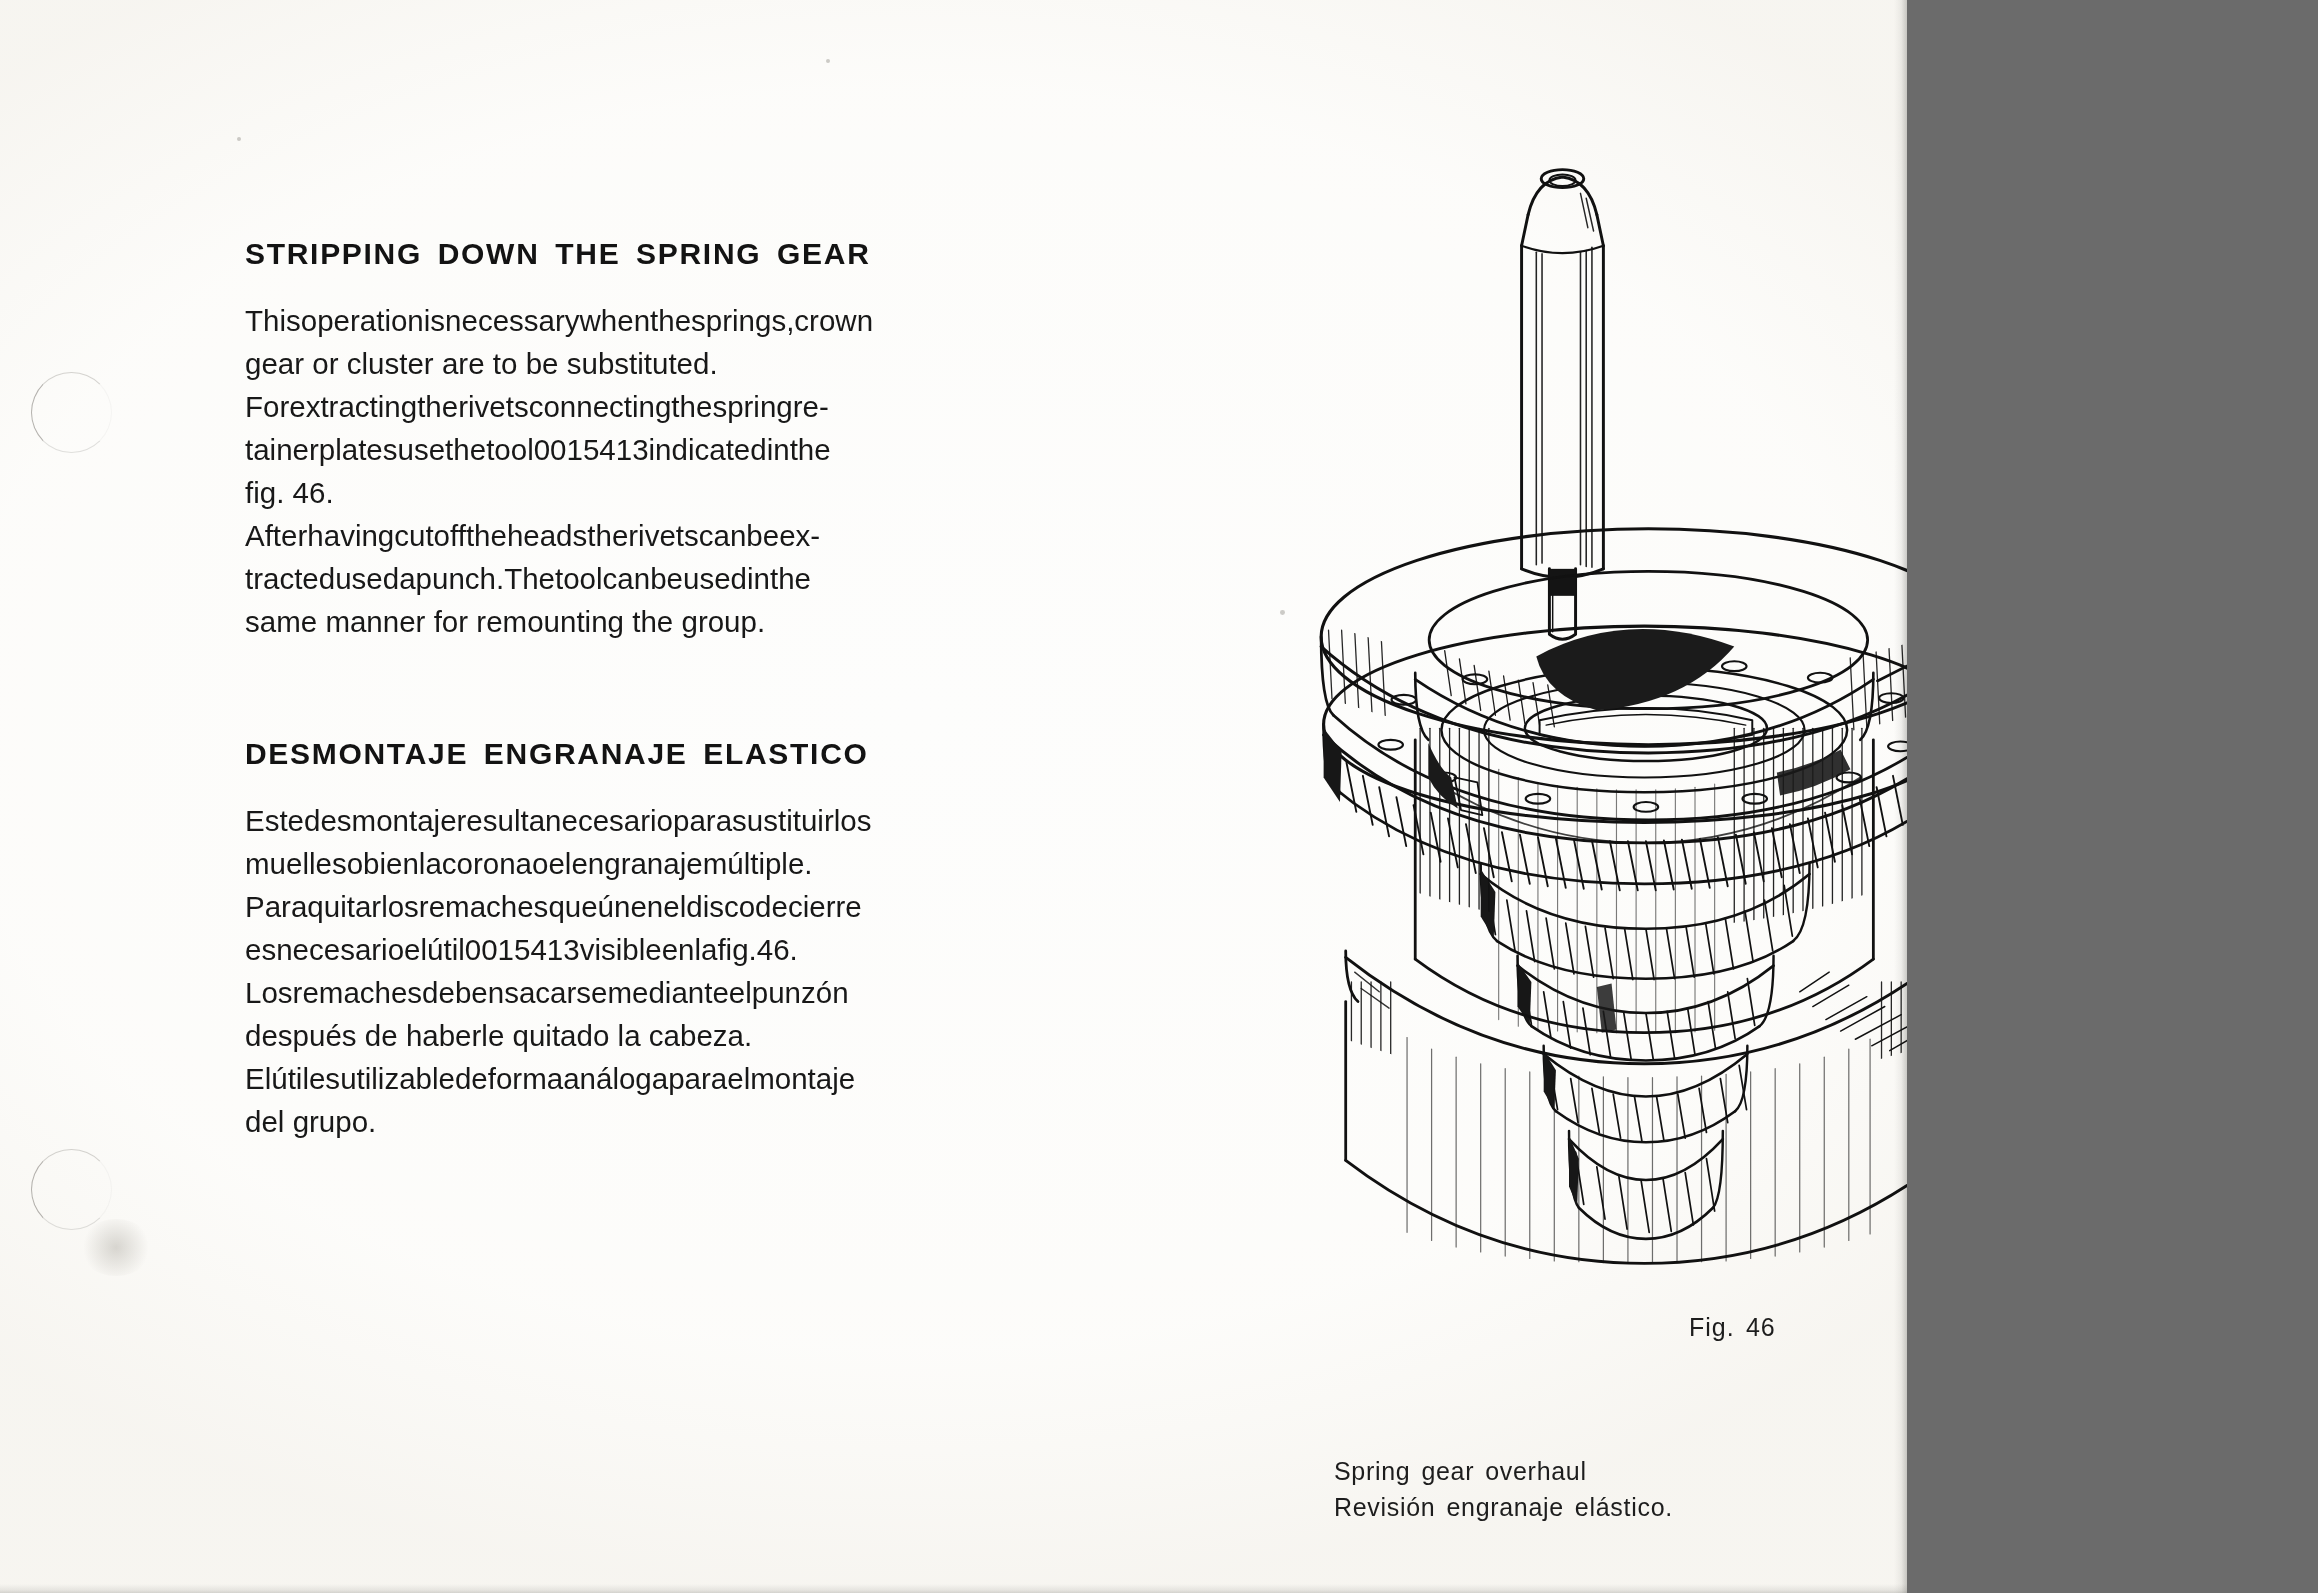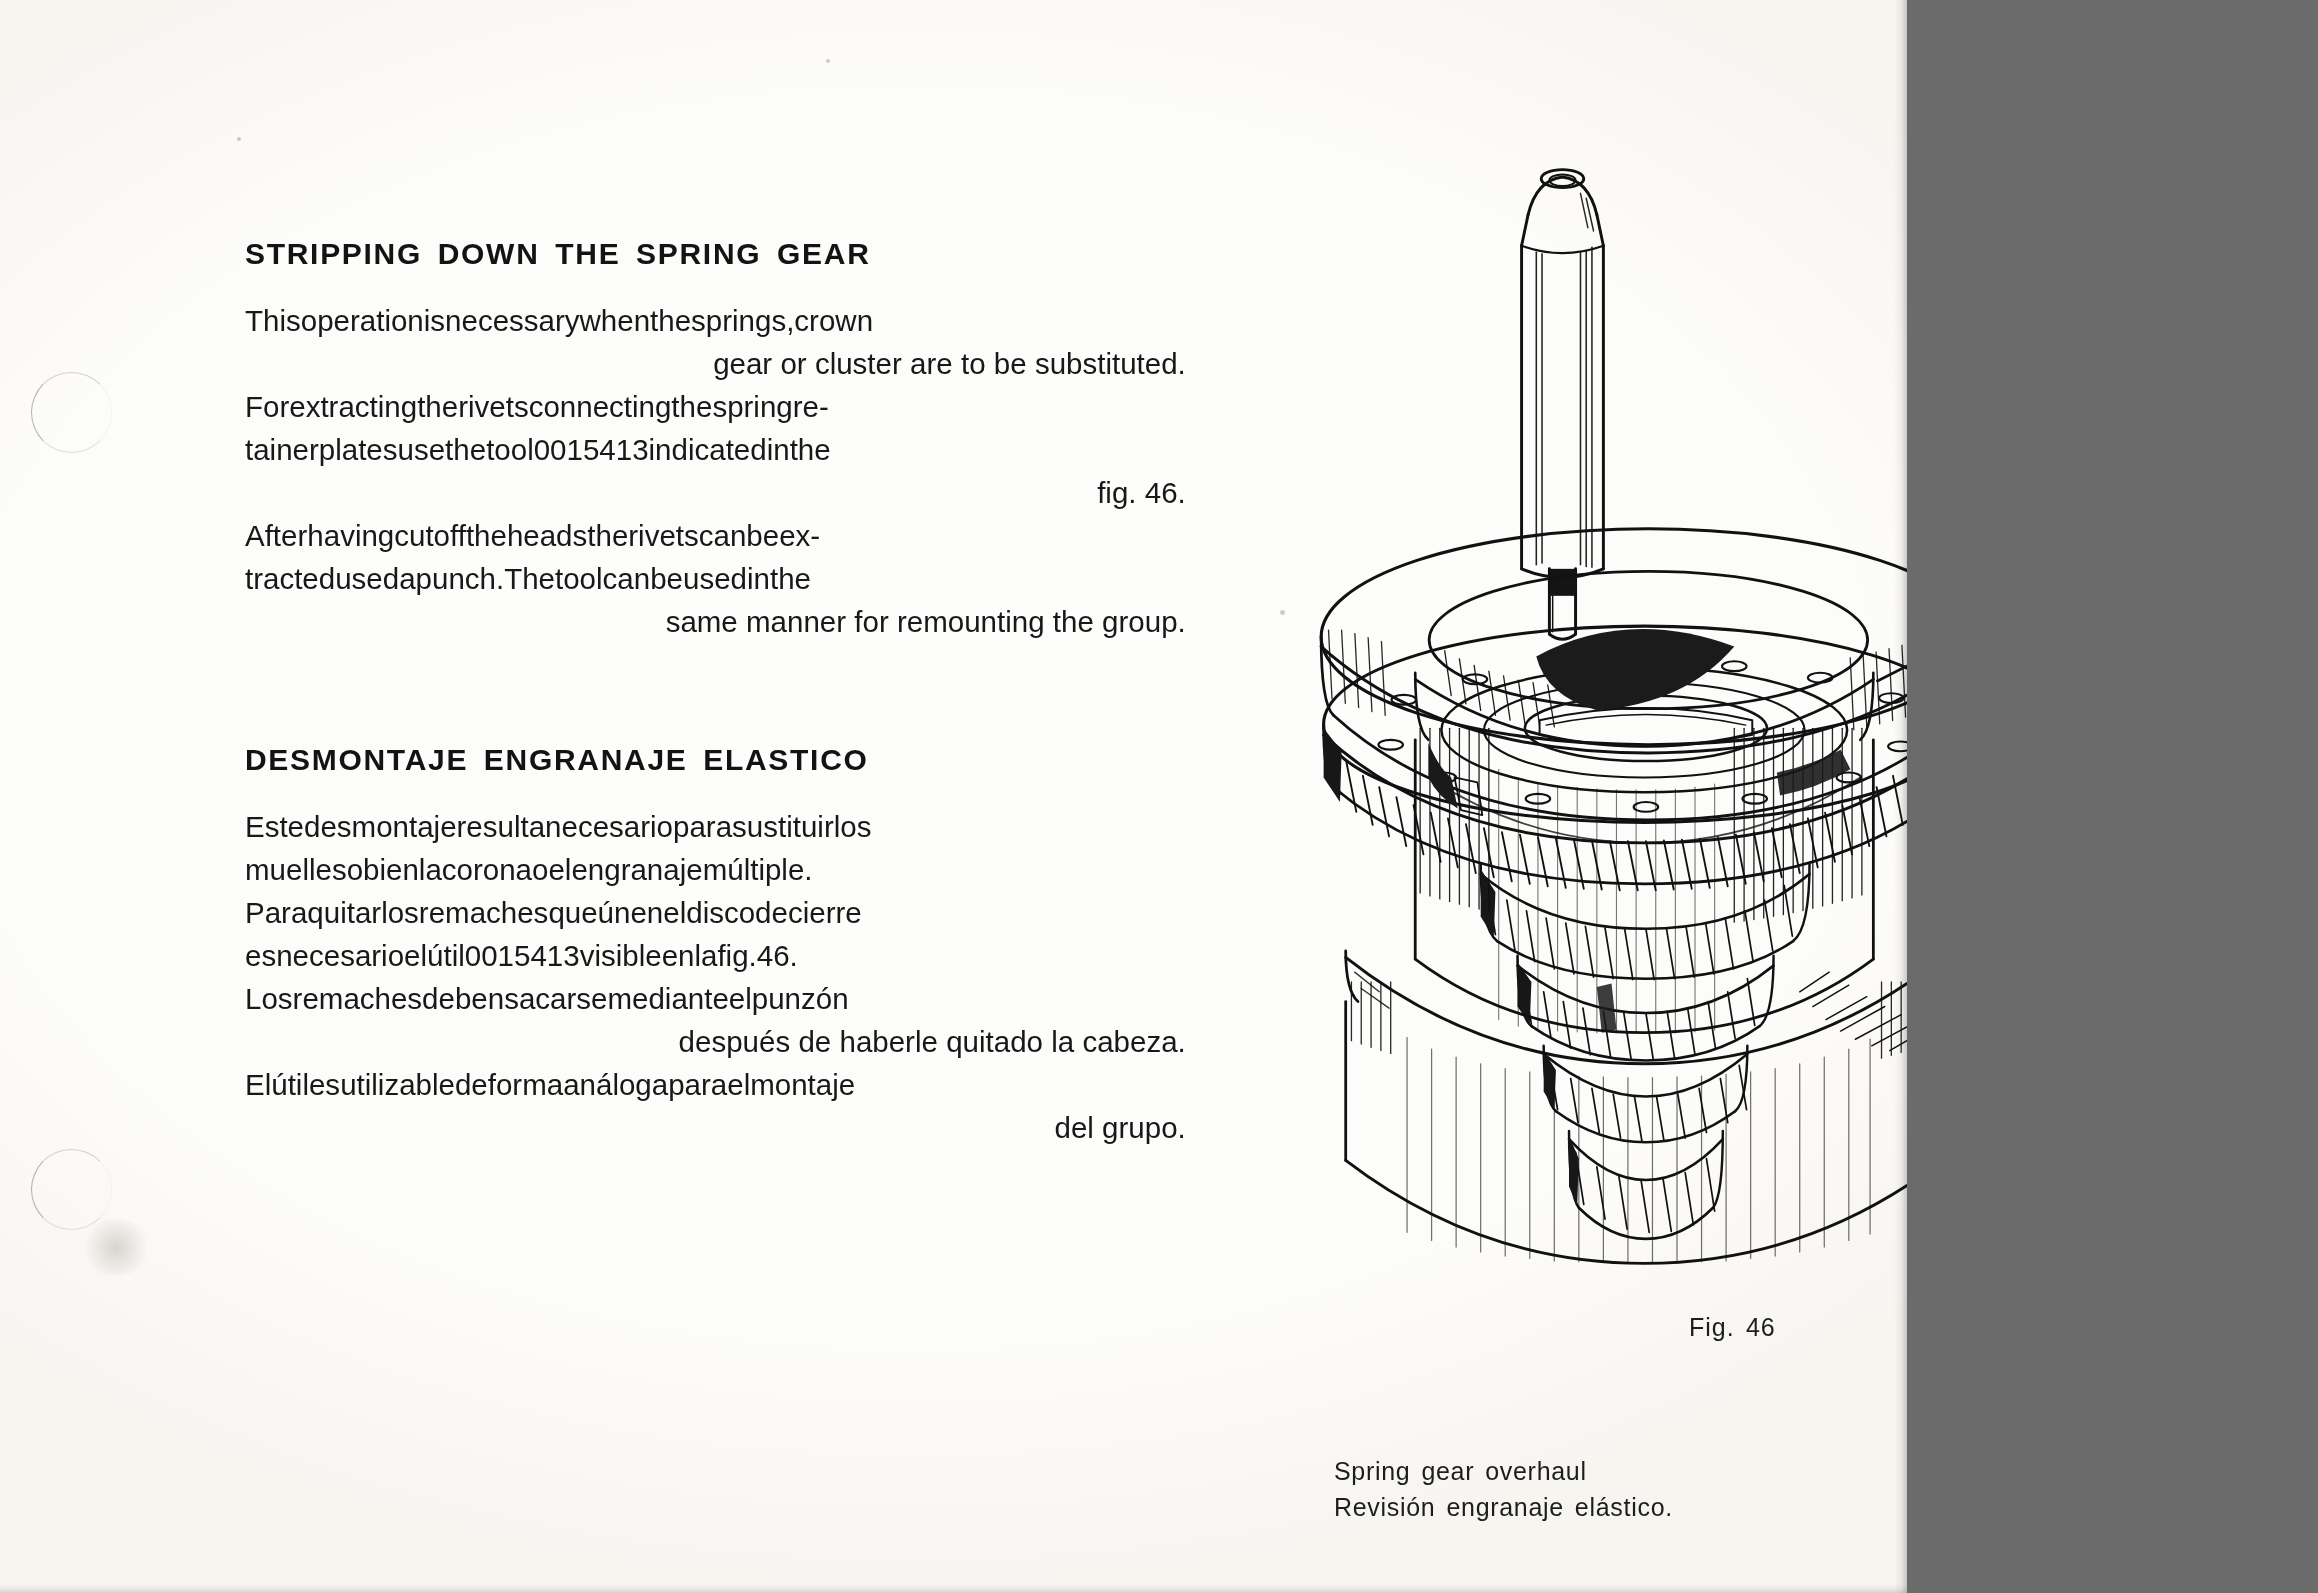--- a/index.html
+++ b/index.html
@@ -74,41 +74,41 @@
     width: 949px;
   }
   .sec-head {
     font-weight: bold;
     font-size: 30px;
     letter-spacing: 1.7px;
     word-spacing: 5.7px;
     color: #131313;
     white-space: nowrap;
   }
-  .sec-head.second { margin-top: 8px; }
+  .sec-head.second { margin-top: 2px; }
 
   .body-block {
     margin-top: 28px;
     font-size: 29.5px;
     line-height: 43px;
     color: #181818;
     font-weight: 350;
   }
   .para {
     text-align: justify;
     margin: 0;
   }
   .para + .para { margin-top: 0px; }
   
   .jline {
     display: flex;
     justify-content: flex-start;
     white-space: pre;
   }
-  .jline.ragged { justify-content: flex-end; }
+  .jline.ragged { justify-content: flex-start; }
   .jline.ragged > span { margin-right: 0.28em; }
 
   .gap-between-sections { height: 92px; }
 
   
   .figure {
     position: absolute;
     left: 1276px;
     top: 123px;
     width: 982px;

